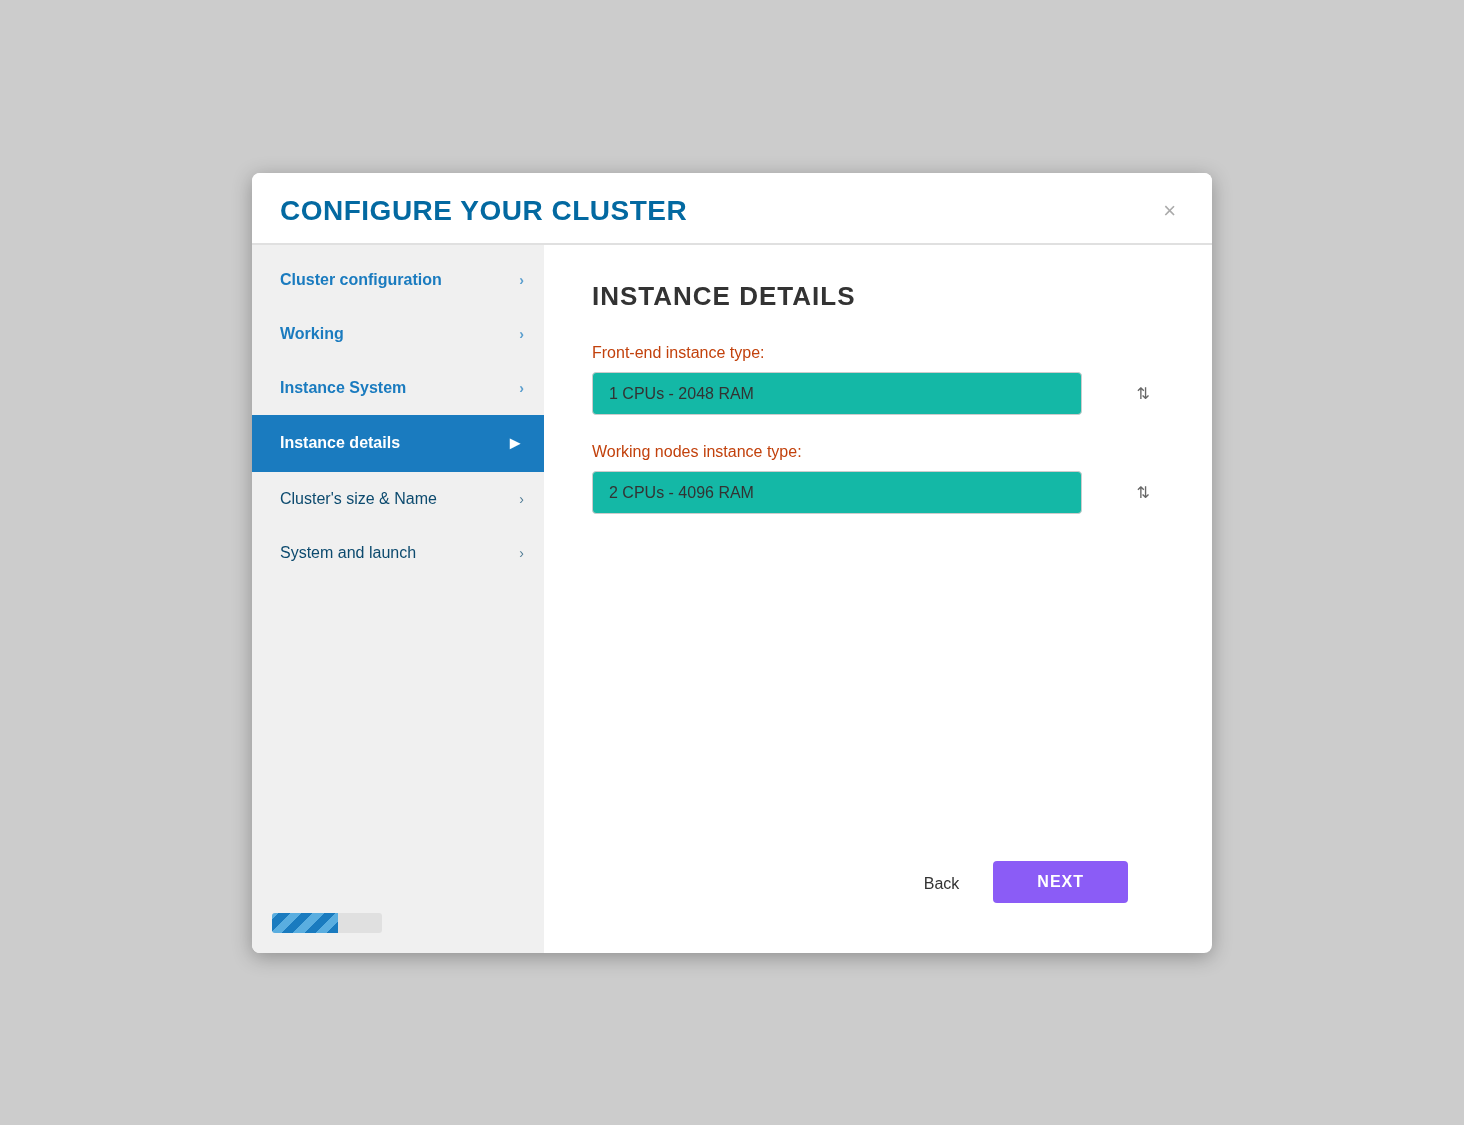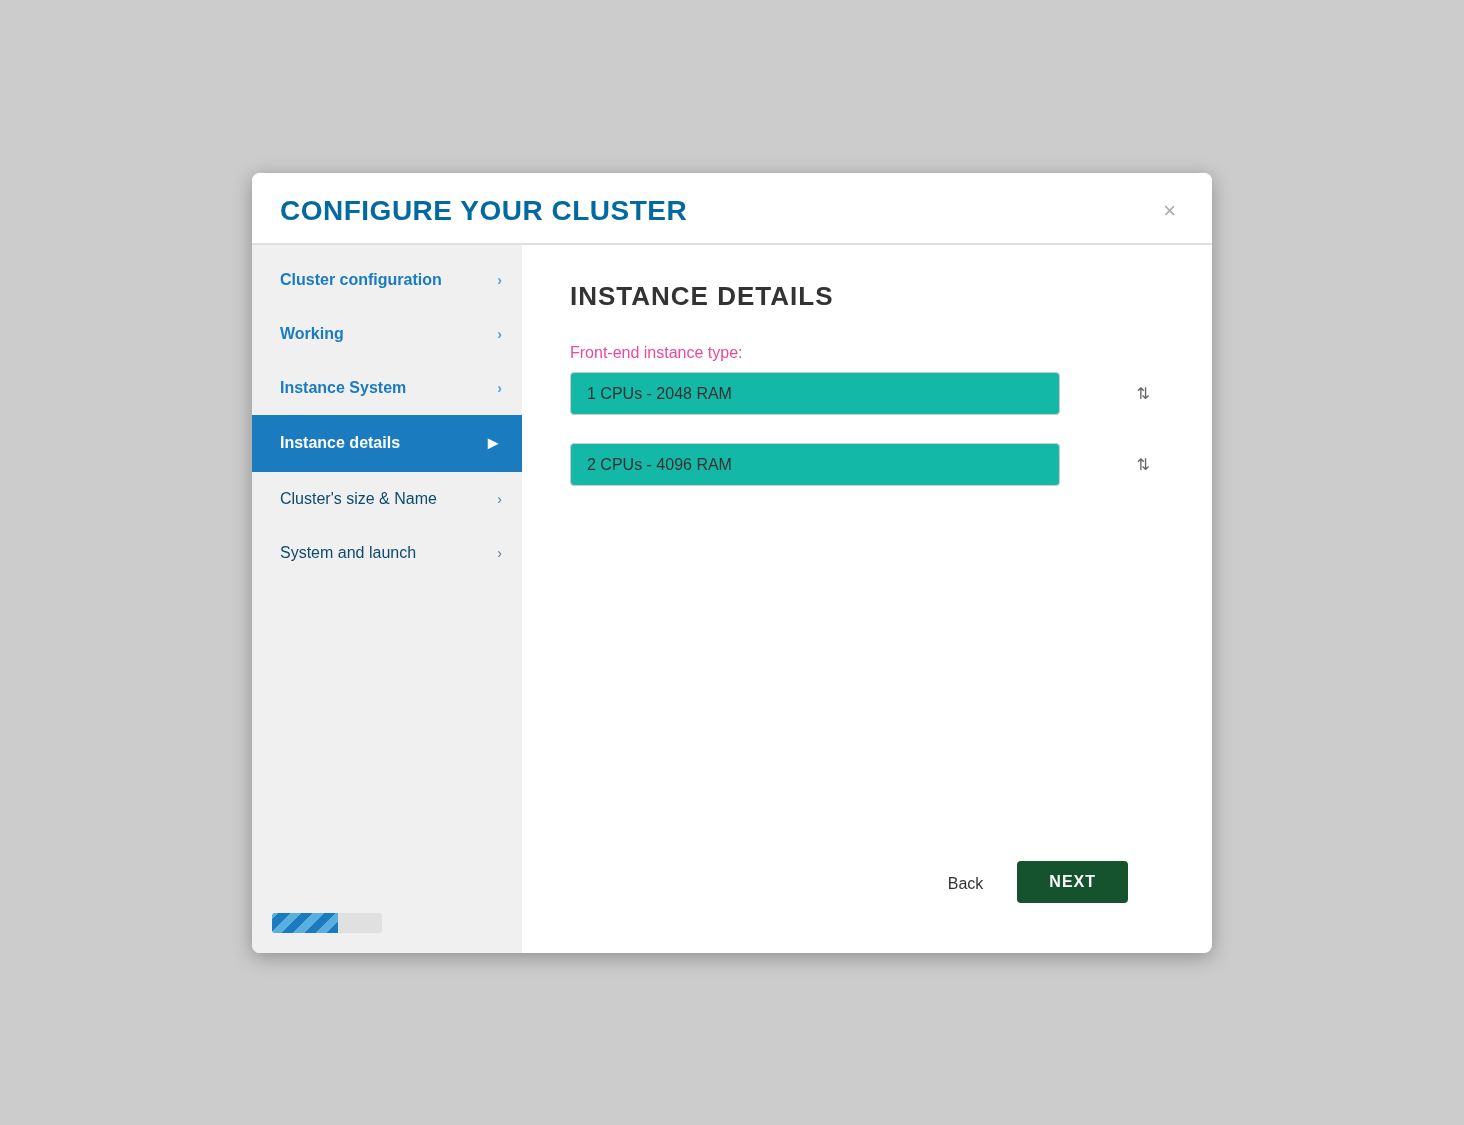--- a/index.html
+++ b/index.html
@@ -44,21 +44,21 @@
       cursor: pointer;
       line-height: 1;
       padding: 4px 8px;
     }
     .dialog-body {
       display: flex;
       flex: 1;
     }
     
     .sidebar {
-      width: 270px;
+      width: 292px;
       background: #f0f0f0;
       display: flex;
       flex-direction: column;
       padding-top: 8px;
       flex-shrink: 0;
     }
     .sidebar-item {
       display: flex;
       align-items: center;
       justify-content: space-between;
@@ -133,21 +133,21 @@
     .section-title {
       font-size: 26px;
       font-weight: 700;
       color: #333;
       letter-spacing: 1px;
       margin-bottom: 32px;
       text-transform: uppercase;
     }
     .field-label {
       font-size: 16px;
-      color: #ec4899;
+      color: #c2410c;
       margin-bottom: 10px;
       font-weight: 400;
     }
     .select-wrapper {
       position: relative;
       margin-bottom: 28px;
     }
     .select-control {
       width: 100%;
       max-width: 490px;
@@ -181,26 +181,26 @@
     .btn-back {
       background: none;
       border: none;
       font-size: 16px;
       color: #333;
       cursor: pointer;
       font-weight: 500;
       padding: 10px 18px;
     }
     .btn-next {
-      background: #14532d;
+      background: #8b5cf6;
       border: none;
       color: #fff;
       font-size: 16px;
       font-weight: 800;
-      padding: 12px 32px;
+      padding: 12px 44px;
       border-radius: 4px;
       cursor: pointer;
       letter-spacing: 1px;
       text-transform: uppercase;
     }
   </style>
 </head>
 <body>
 
 <div class="dialog">
@@ -260,20 +260,21 @@
       <label class="field-label">Front-end instance type:</label>
       <div class="select-wrapper">
         <select class="select-control">
           <option value="1 CPUs - 2048 RAM" selected="">1 CPUs - 2048 RAM</option>
           <option value="2 CPUs - 4096 RAM">2 CPUs - 4096 RAM</option>
           <option value="4 CPUs - 8192 RAM">4 CPUs - 8192 RAM</option>
         </select>
         <span class="select-arrow">⇅</span>
       </div>
 
+      <label class="field-label">Working nodes instance type:</label>
       <div class="select-wrapper">
         <select class="select-control">
           <option value="1 CPUs - 2048 RAM">1 CPUs - 2048 RAM</option>
           <option value="2 CPUs - 4096 RAM" selected="">2 CPUs - 4096 RAM</option>
           <option value="4 CPUs - 8192 RAM">4 CPUs - 8192 RAM</option>
         </select>
         <span class="select-arrow">⇅</span>
       </div>
 
       <div class="main-spacer"></div>

